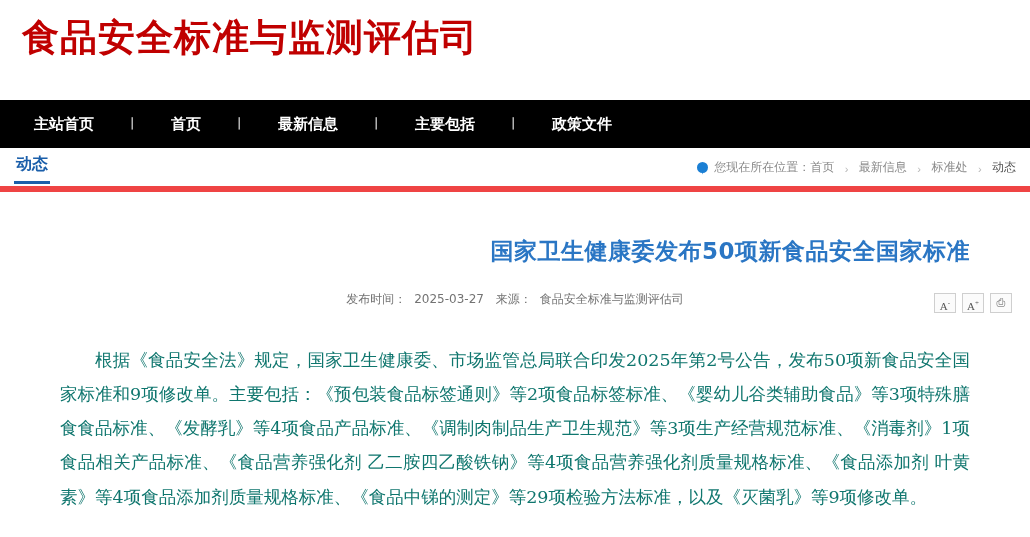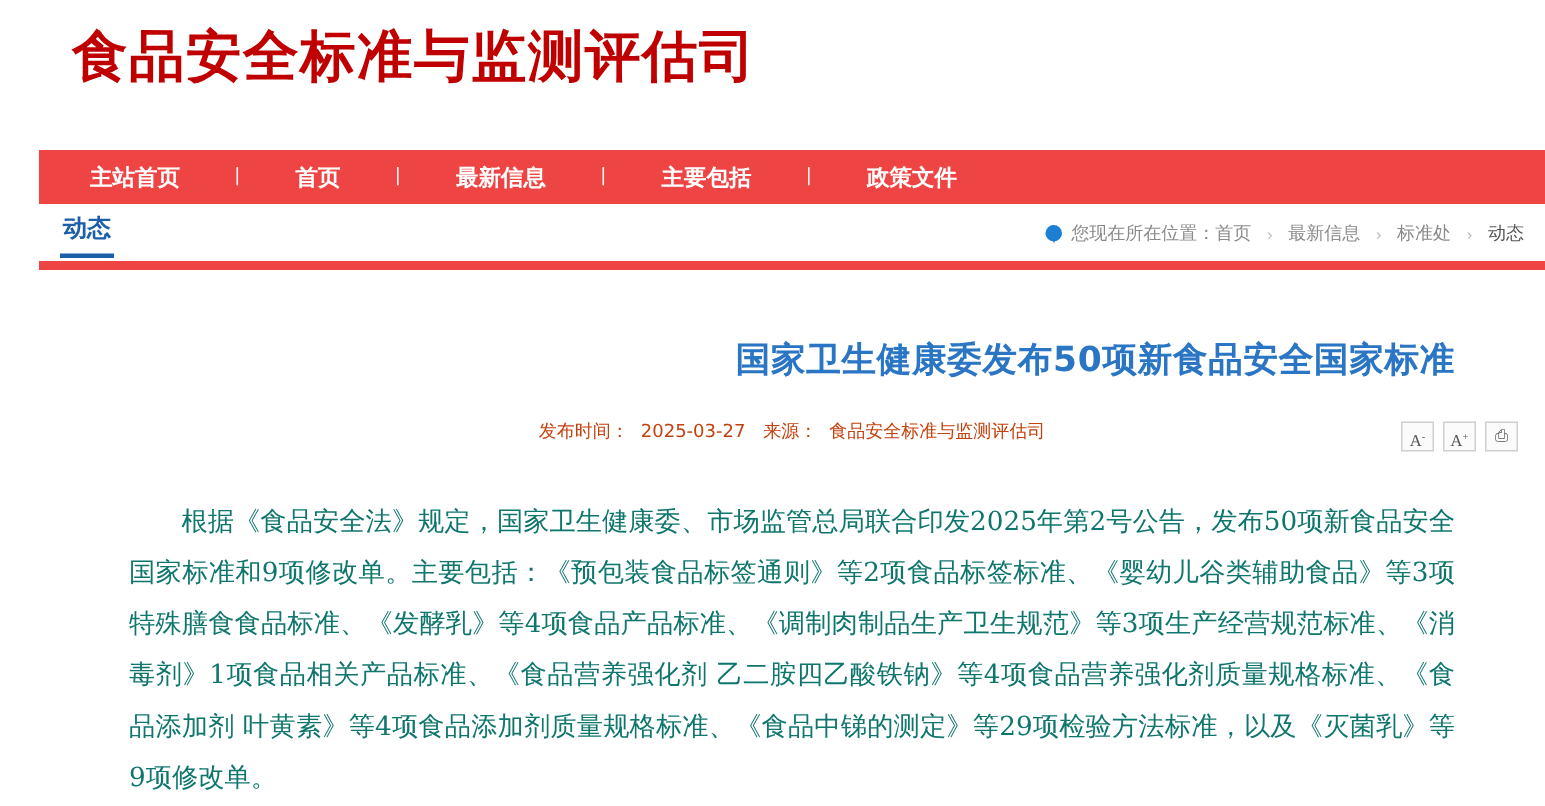--- a/index.html
+++ b/index.html
@@ -8,42 +8,41 @@
     width: 1030px; height: 537px;
     background: #ffffff;
     font-family: "Liberation Sans", sans-serif;
     overflow: hidden;
   }
   .page {
     position: relative;
     width: 1030px;
     height: 537px;
     background: #ffffff;
-    padding-left: 26px;
   }
 
   
   .masthead {
     height: 100px;
     padding: 18px 0 0 22px;
     background: #ffffff;
   }
   .site-title {
     font-size: 37px;
     font-weight: bold;
     color: #c00000;
     letter-spacing: 1px;
     font-family: "DejaVu Sans", "Liberation Sans", sans-serif;
     line-height: 1.1;
   }
 
   
   .navbar {
-    height: 36px;
-    background: #ef4444;
+    height: 48px;
+    background: #000000;
     display: flex;
     align-items: center;
     padding-left: 30px;
     color: #ffffff;
   }
   .nav-item {
     font-size: 15px;
     font-weight: bold;
     color: #ffffff;
     padding: 0 4px;
@@ -130,21 +129,21 @@
     letter-spacing: .5px;
   }
   .meta-row {
     margin-top: 24px;
     position: relative;
     height: 26px;
   }
   .meta-center {
     text-align: center;
     font-size: 12px;
-    color: #c2410c;
+    color: #737373;
     font-family: "DejaVu Sans", "Liberation Sans", sans-serif;
   }
   .meta-center span { margin: 0 4px; }
   .tools {
     position: absolute;
     right: -42px;
     top: 2px;
     display: flex;
     gap: 6px;
   }

